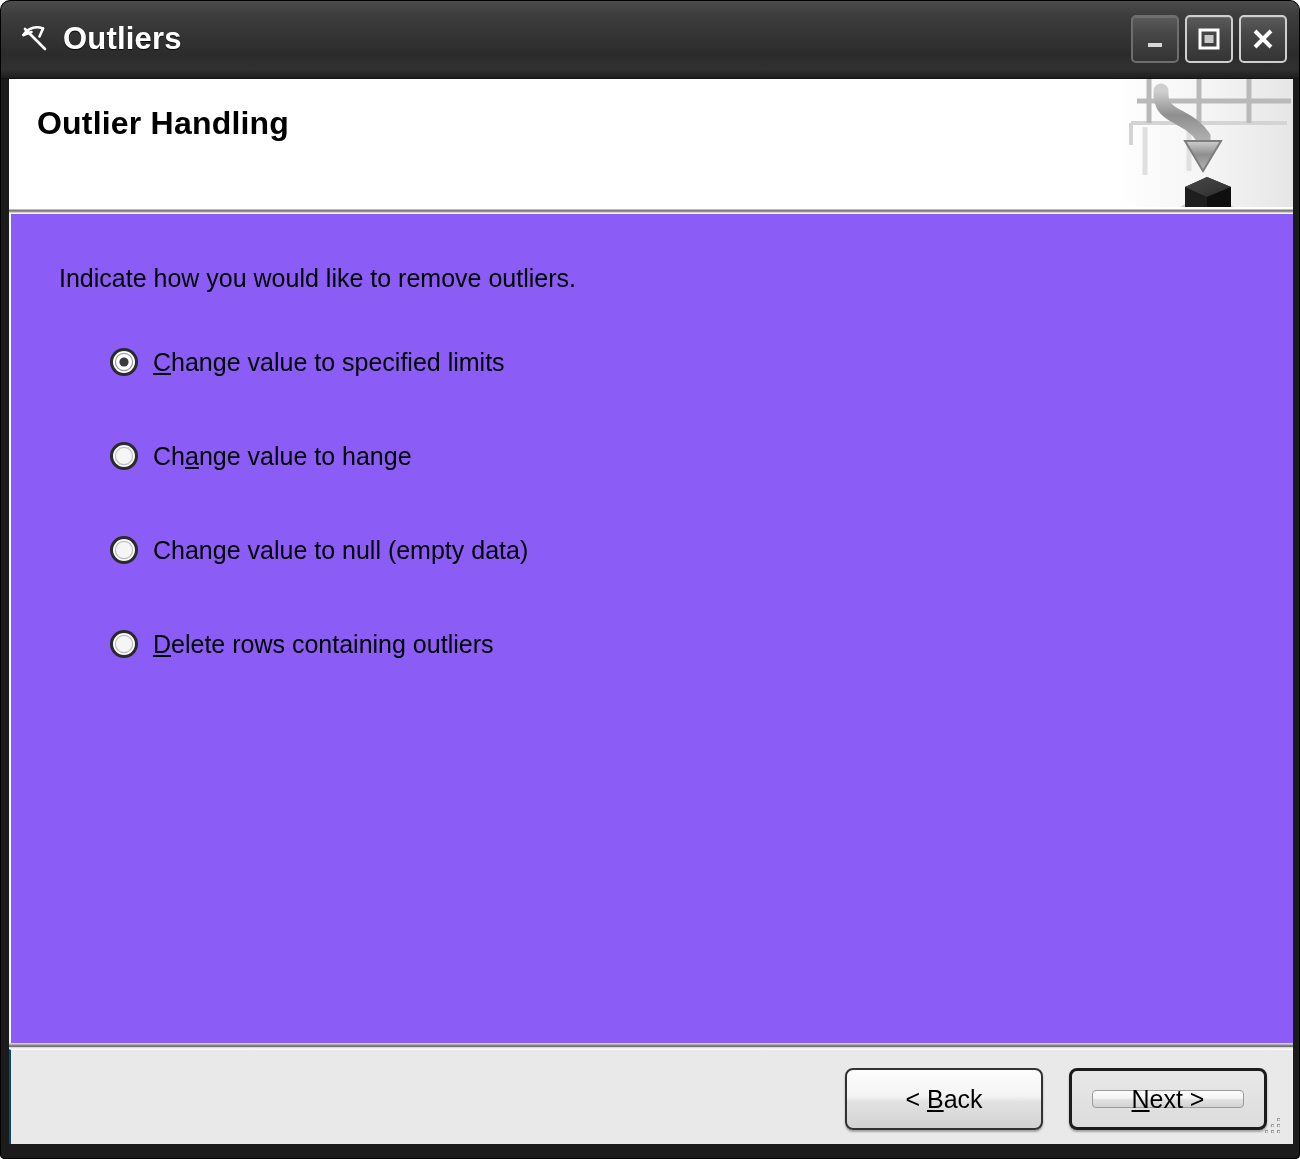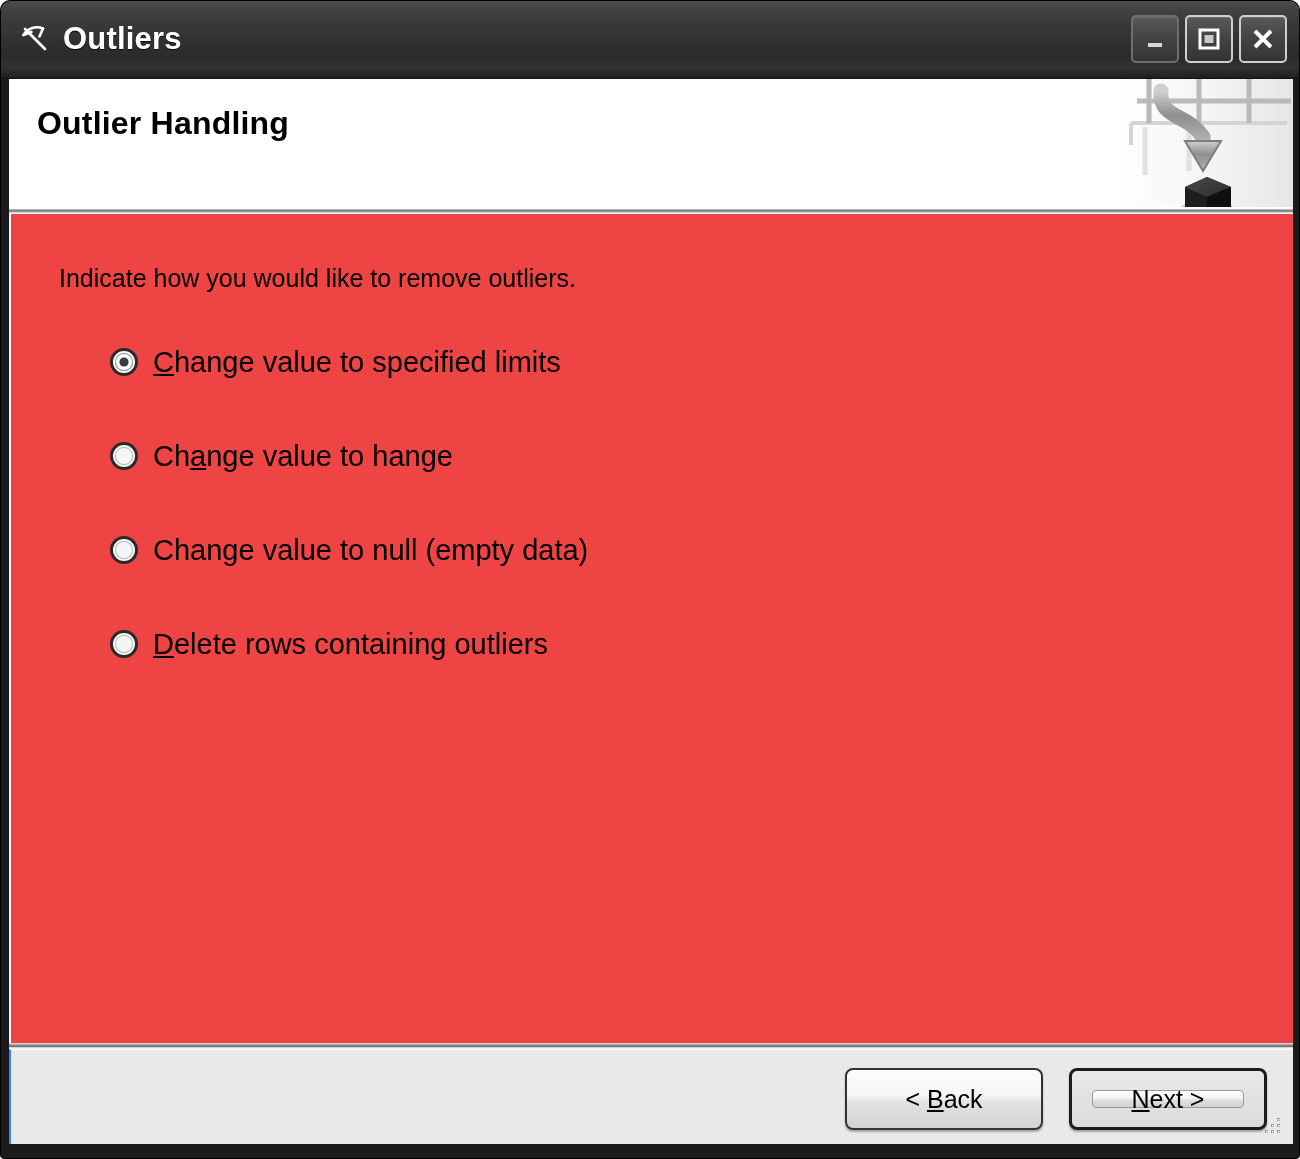--- a/index.html
+++ b/index.html
@@ -111,21 +111,21 @@
     height: 6px;
     background: linear-gradient(to bottom, #ffffff 0%, #ffffff 30%, #8d8d8d 50%, #6f6f6f 66%, #f2f2f2 100%);
   }
 
   
   .content {
     position: absolute;
     left: 8px; top: 212px;
     width: 1284px;
     height: 833px;
-    background: #ef4444;
+    background: #8b5cf6;
     box-sizing: border-box;
     border-left: 2px solid #f4f4f4;
     border-top: 1px solid #f4f4f4;
   }
   .instruction {
     position: absolute;
     left: 48px; top: 50px;
     font-size: 25px;
     color: #000;
     white-space: nowrap;
@@ -142,41 +142,41 @@
     margin-bottom: 54px;
     cursor: default;
   }
   .radio-mark {
     width: 30px; height: 30px;
     margin-right: 14px;
     flex: 0 0 30px;
     display: block;
   }
   .radio-label {
-    font-size: 29px;
+    font-size: 25px;
     color: #000;
     white-space: nowrap;
   }
   .radio-label u { text-decoration: underline; }
 
   
   .footer-sep {
     position: absolute;
     left: 8px; top: 1042px;
     width: 1284px;
     height: 6px;
     background: linear-gradient(to bottom, #e6e6e6 0%, #9a9a9a 34%, #5d5d5d 55%, #f6f6f6 80%, #ececec 100%);
   }
   .footer {
     position: absolute;
     left: 8px; top: 1048px;
     width: 1284px;
     height: 95px;
     background: #e9e9e9;
-    border-left: 2px solid #3b82f6;
+    border-left: 2px solid #0c4a6e;
     border-top: 1px solid #fafafa;
     box-sizing: border-box;
   }
   .btnbar {
     position: absolute;
     right: 26px; top: 18px;
     display: flex;
     gap: 26px;
   }
   .btn {

